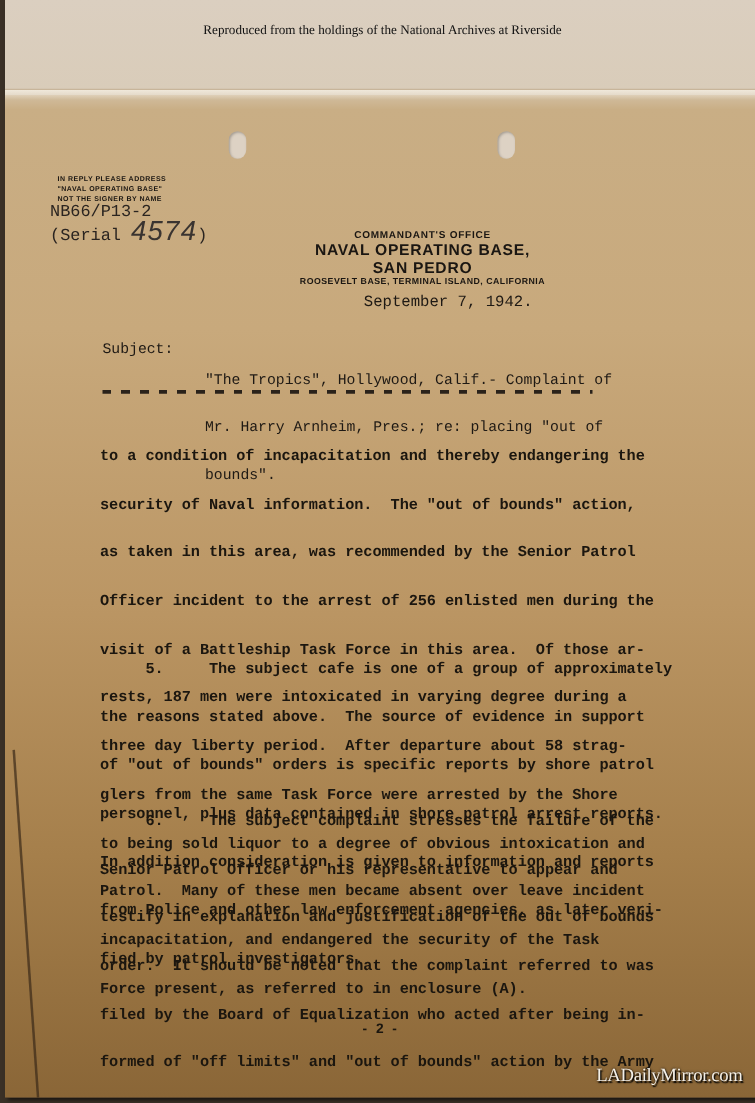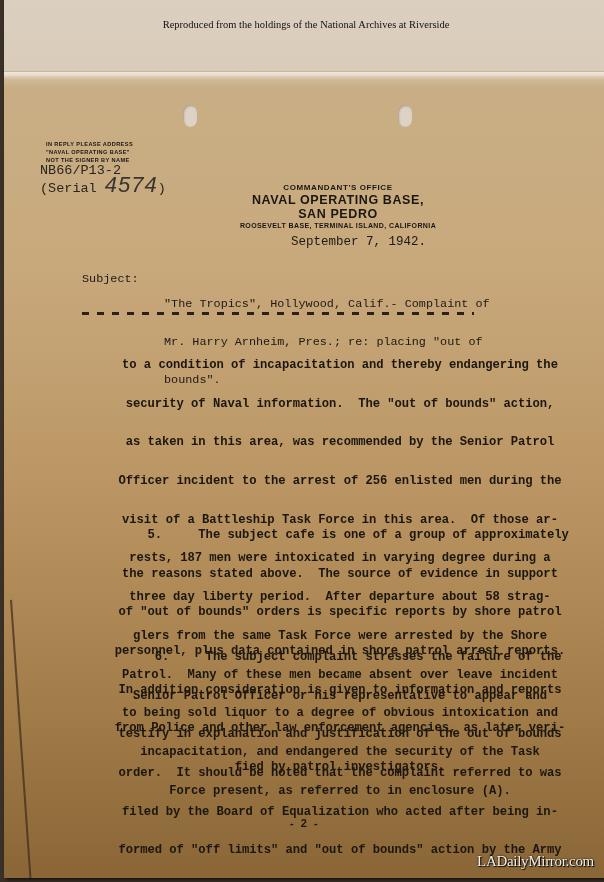--- a/index.html
+++ b/index.html
@@ -60,21 +60,21 @@
     position: absolute; left: 78px; top: 273px; font-size: 11.8px; line-height: 12.6px; color: #1e1914;
   }
   .subject .label { position: absolute; left: 0; top: 0; }
   .subject .text { position: absolute; left: 82px; top: 0; width: 400px; white-space: pre; }
   .dash-rule {
     position: absolute; left: 78px; top: 312px; width: 392px; height: 3px;
     background: repeating-linear-gradient(90deg, #2a221a 0 7px, transparent 7px 15px);
   }
   .body-text {
     position: absolute; left: 76px; width: 520px; font-size: 12.2px; line-height: 12.9px;
-    color: #1b160f; white-space: pre; font-weight: bold; letter-spacing: -0.05px; text-align: center;
+    color: #1b160f; white-space: pre; font-weight: bold; letter-spacing: -0.05px;
   }
   .p-cont { top: 333px; }
   .p5 { top: 503px; }
   .p6 { top: 625px; }
   .page-num {
     position: absolute; left: 286px; top: 817px; font-size: 11px; font-weight: bold; color: #1b160f;
     font-family: "Liberation Sans", sans-serif; letter-spacing: 2px;
   }
   .watermark {
     position: absolute; right: 10px; bottom: 8px;
@@ -126,22 +126,22 @@
 
   <div class="body-text p-cont">
     <div>to a condition of incapacitation and thereby endangering the</div>
     <div>security of Naval information.  The "out of bounds" action,</div>
     <div>as taken in this area, was recommended by the Senior Patrol</div>
     <div>Officer incident to the arrest of 256 enlisted men during the</div>
     <div>visit of a Battleship Task Force in this area.  Of those ar-</div>
     <div>rests, 187 men were intoxicated in varying degree during a</div>
     <div>three day liberty period.  After departure about 58 strag-</div>
     <div>glers from the same Task Force were arrested by the Shore</div>
+    <div>to being sold liquor to a degree of obvious intoxication and</div>
     <div>Patrol.  Many of these men became absent over leave incident</div>
-    <div>to being sold liquor to a degree of obvious intoxication and</div>
     <div>incapacitation, and endangered the security of the Task</div>
     <div>Force present, as referred to in enclosure (A).</div>
   </div>
 
   <div class="body-text p5">
     <div>     5.     The subject cafe is one of a group of approximately</div>
     <div>the reasons stated above.  The source of evidence in support</div>
     <div>of "out of bounds" orders is specific reports by shore patrol</div>
     <div>personnel, plus data contained in shore patrol arrest reports.</div>
     <div>In addition consideration is given to information and reports</div>

